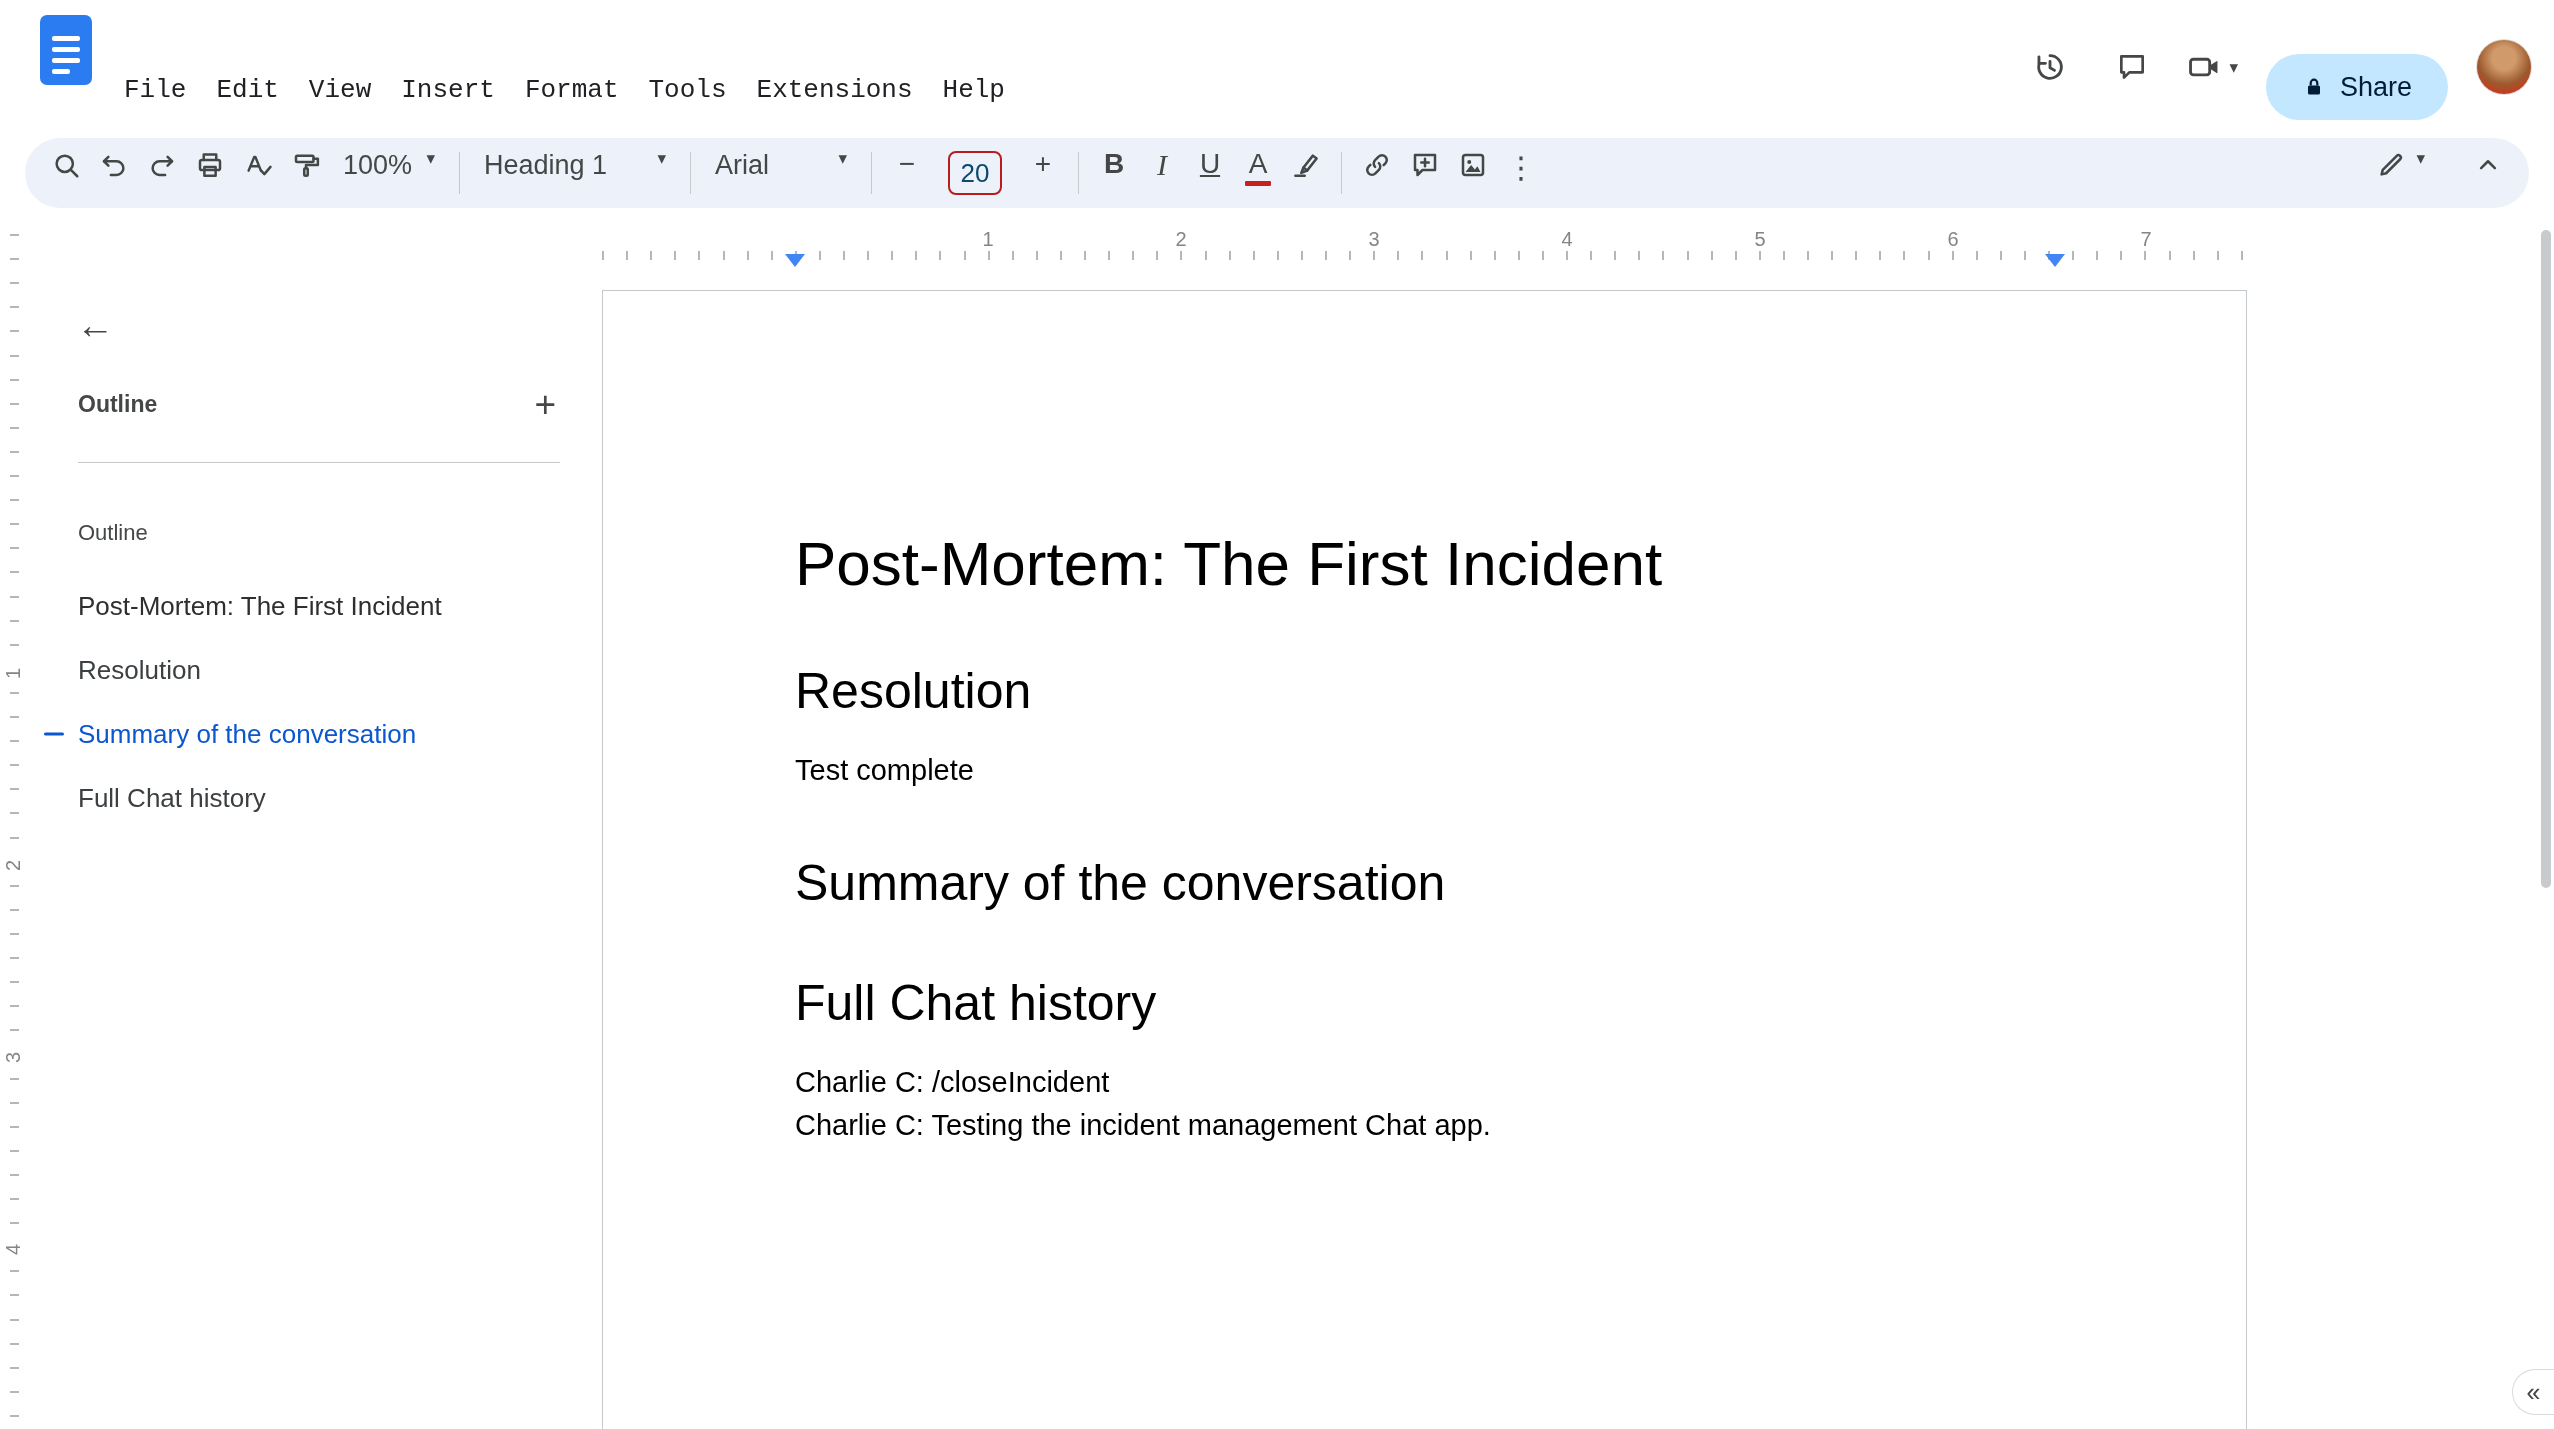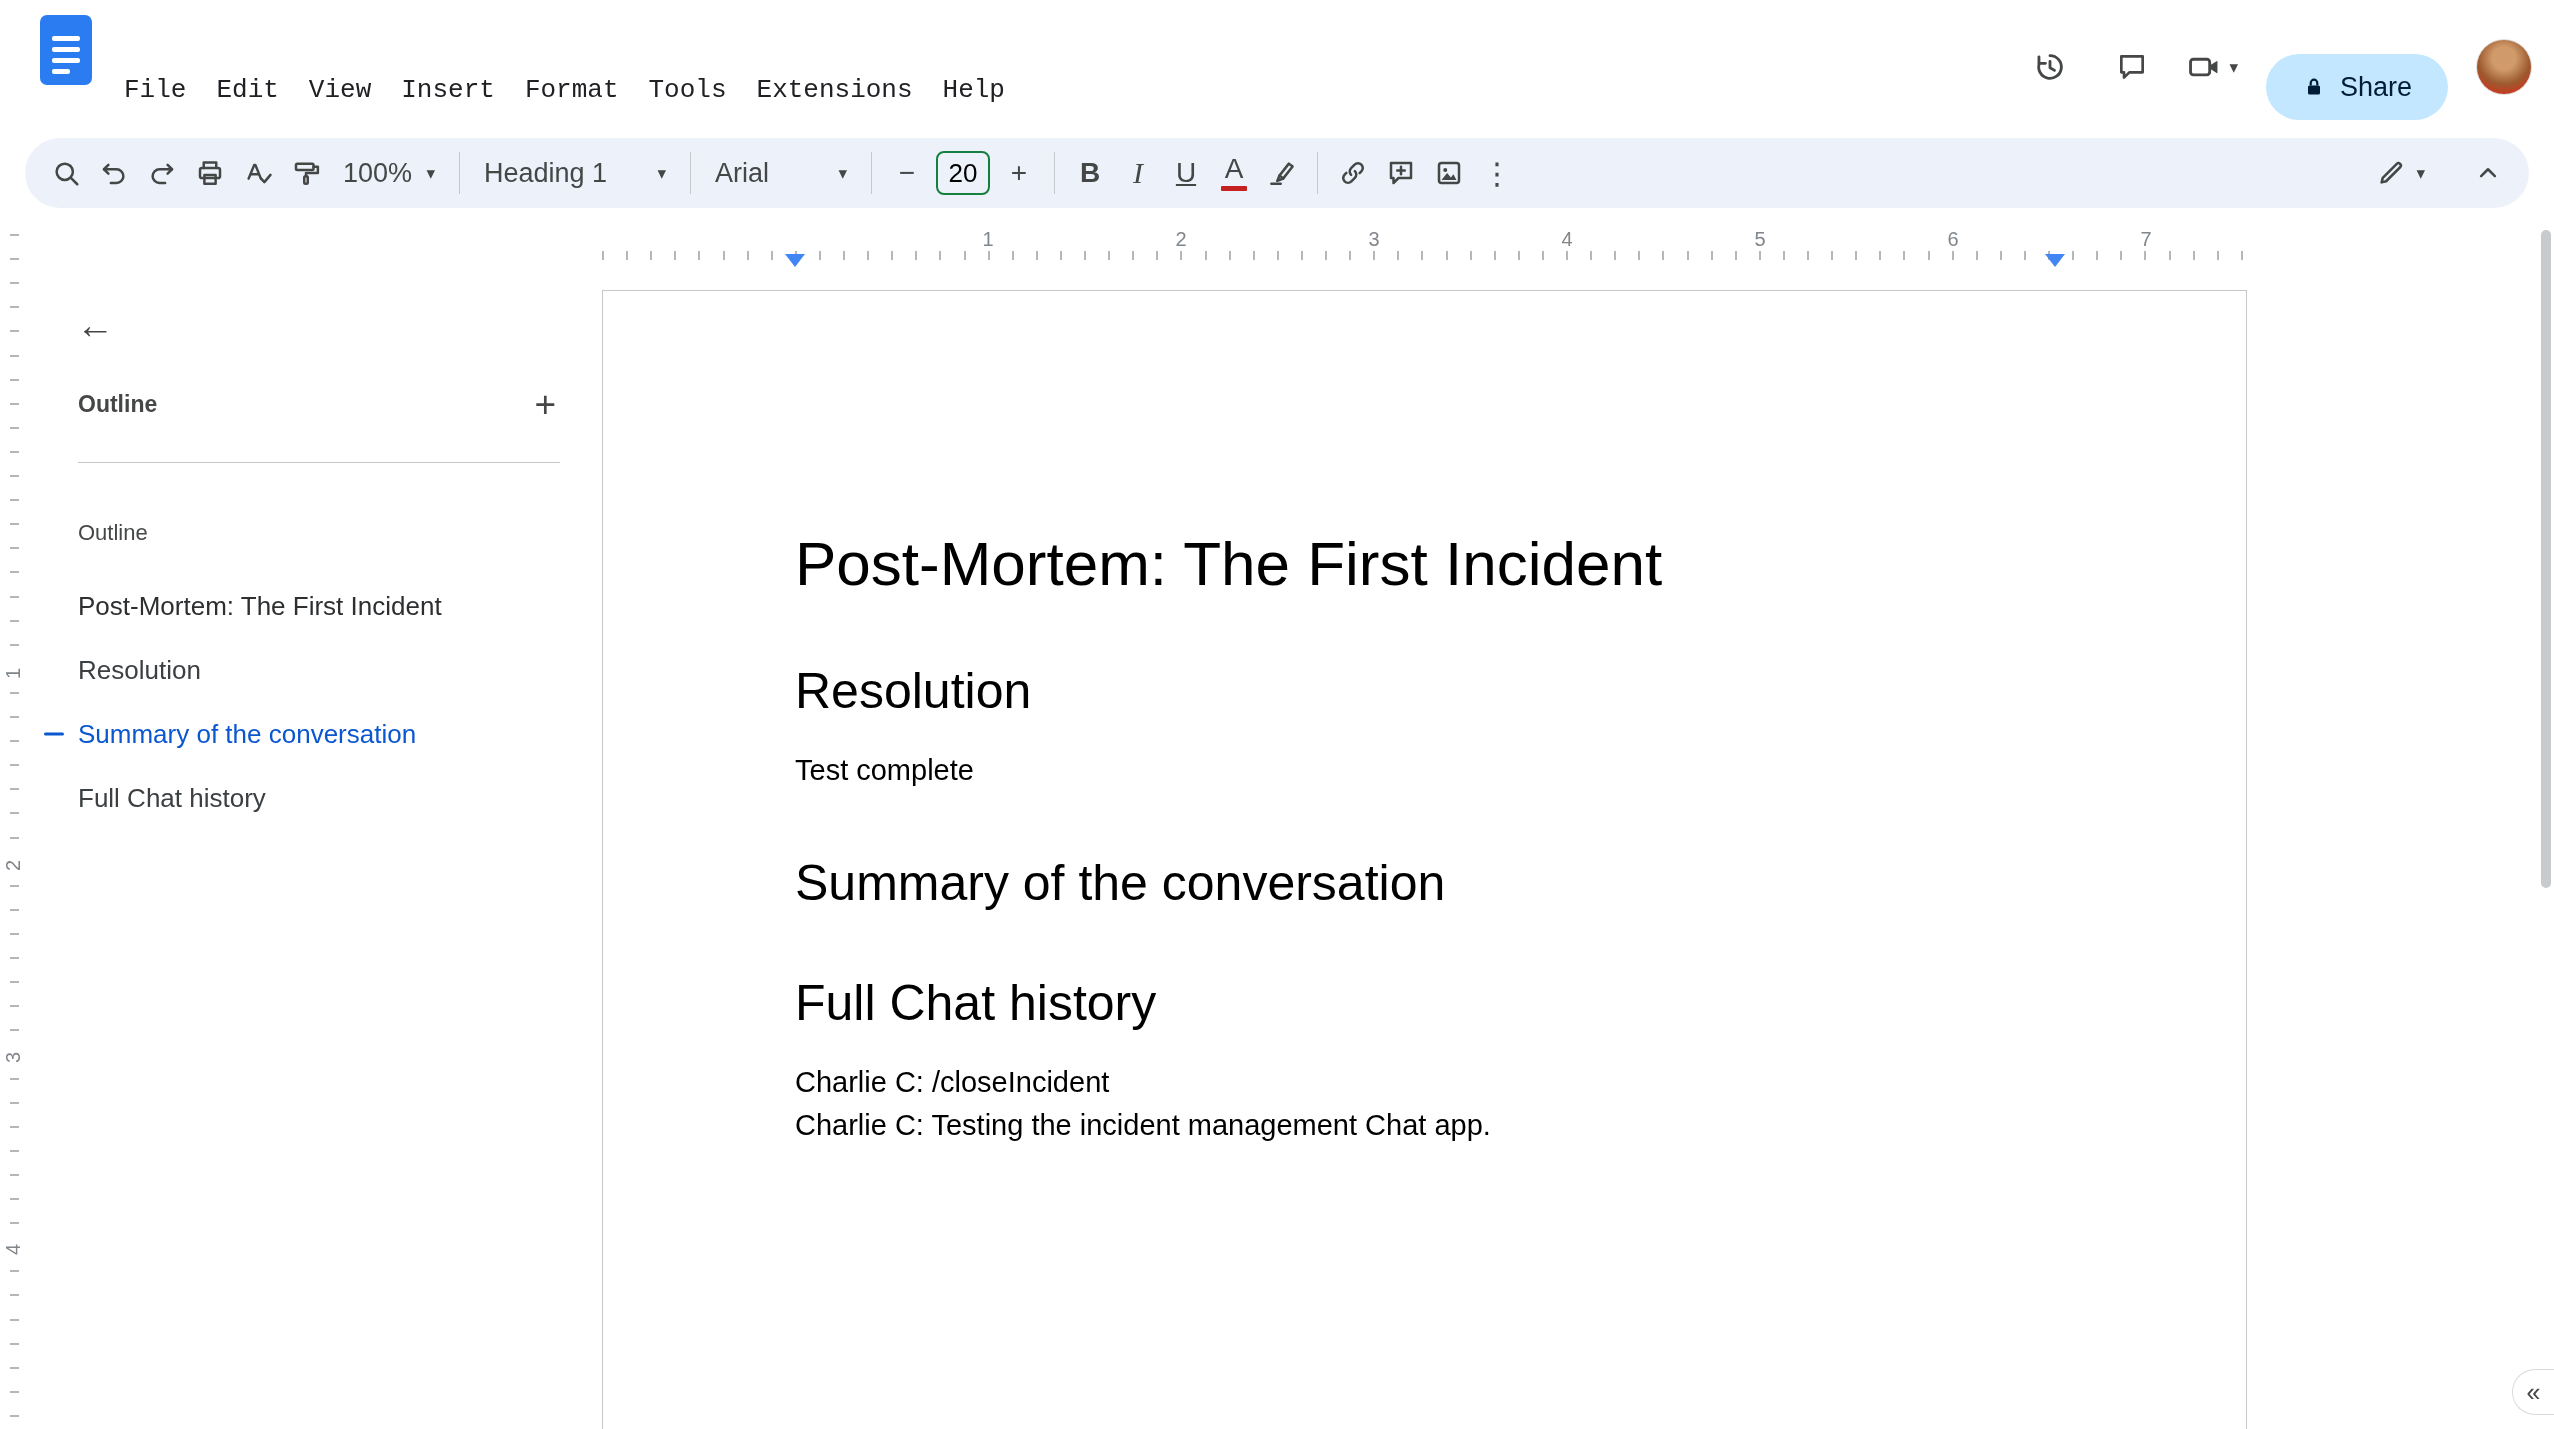--- a/index.html
+++ b/index.html
@@ -23,28 +23,28 @@
   .header-right { position: absolute; right: 22px; top: 0; height: 134px; display: flex; align-items: center; gap: 28px; }
   .hicon { width: 54px; height: 54px; display: flex; align-items: center; justify-content: center; border-radius: 50%; }
   .video-group { display: flex; align-items: center; gap: 8px; }
   .share { display: flex; align-items: center; gap: 14px; height: 66px; padding: 0 36px; border-radius: 33px; border: none;
            background: var(--share_bg, #c2e7ff); color: var(--share_text, #001d35); font-size: 27px; font-weight: 500; font-family: inherit; cursor: pointer; margin-top: 40px; }
   .avatar { width: 56px; height: 56px; border-radius: 50%; background: radial-gradient(circle at 50% 34%, #d09a6a 0 26%, #9c5a2e 58%, #c33d22 78%, #7a3316); border: 1px solid #e0e0e0; }
 
   
   .toolbar { position: absolute; left: 25px; right: 25px; top: 138px; height: 70px; background: var(--toolbar_bg, #edf2fa);
              border-radius: 35px; display: flex; align-items: center; padding: 0 18px; gap: 2px; color: #444746; }
-  .tbtn { min-width: 46px; height: 46px; border-radius: 23px; display: flex; align-items: center; justify-content: center; gap: 10px; color: #444746; cursor: pointer; }
+  .tbtn { min-width: 46px; height: 46px; border-radius: 23px; display: flex; justify-content: center; gap: 10px; color: #444746; cursor: pointer; }
   .tbtn.text { padding: 0 12px; font-size: 27px; color: #444746; white-space: nowrap; }
   .zoom-btn { width: 116px; justify-content: space-between; padding: 0 12px; }
   .style-btn { width: 206px; justify-content: space-between; padding: 0 16px; }
   .font-btn { width: 156px; justify-content: space-between; padding: 0 16px; }
   .caret { font-size: 17px; color: #444746; line-height: 1; }
   .tsep { width: 1px; height: 42px; background: #c6cace; margin: 0 10px; }
-  .sizebox { width: 54px; height: 44px; border: 2px solid #15803d; border-radius: 8px; display: flex; align-items: center; justify-content: center; font-size: 26px; color: #000000; margin: 0 4px; cursor: text; }
+  .sizebox { width: 54px; height: 44px; border: 2px solid #b91c1c; border-radius: 8px; display: flex; align-items: center; justify-content: center; font-size: 26px; color: #0c4a6e; margin: 0 16px; cursor: text; }
   .glyph { font-size: 28px; line-height: 1; }
   .glyph-b { font-weight: 700; }
   .glyph-i { font-style: italic; font-family: "Liberation Serif", serif; font-size: 30px; }
   .glyph-u { text-decoration: underline; }
   .acolor-stack { display: flex; flex-direction: column; align-items: center; gap: 3px; }
   .a-bar { width: 26px; height: 5px; background: #c5221f; border-radius: 1px; }
   .more-glyph { font-size: 30px; }
   .mode-btn { margin-left: auto; }
   .collapse-btn { margin-left: 38px; }
   .svgi { stroke: #444746; fill: none; stroke-width: 2; stroke-linecap: round; stroke-linejoin: round; }

